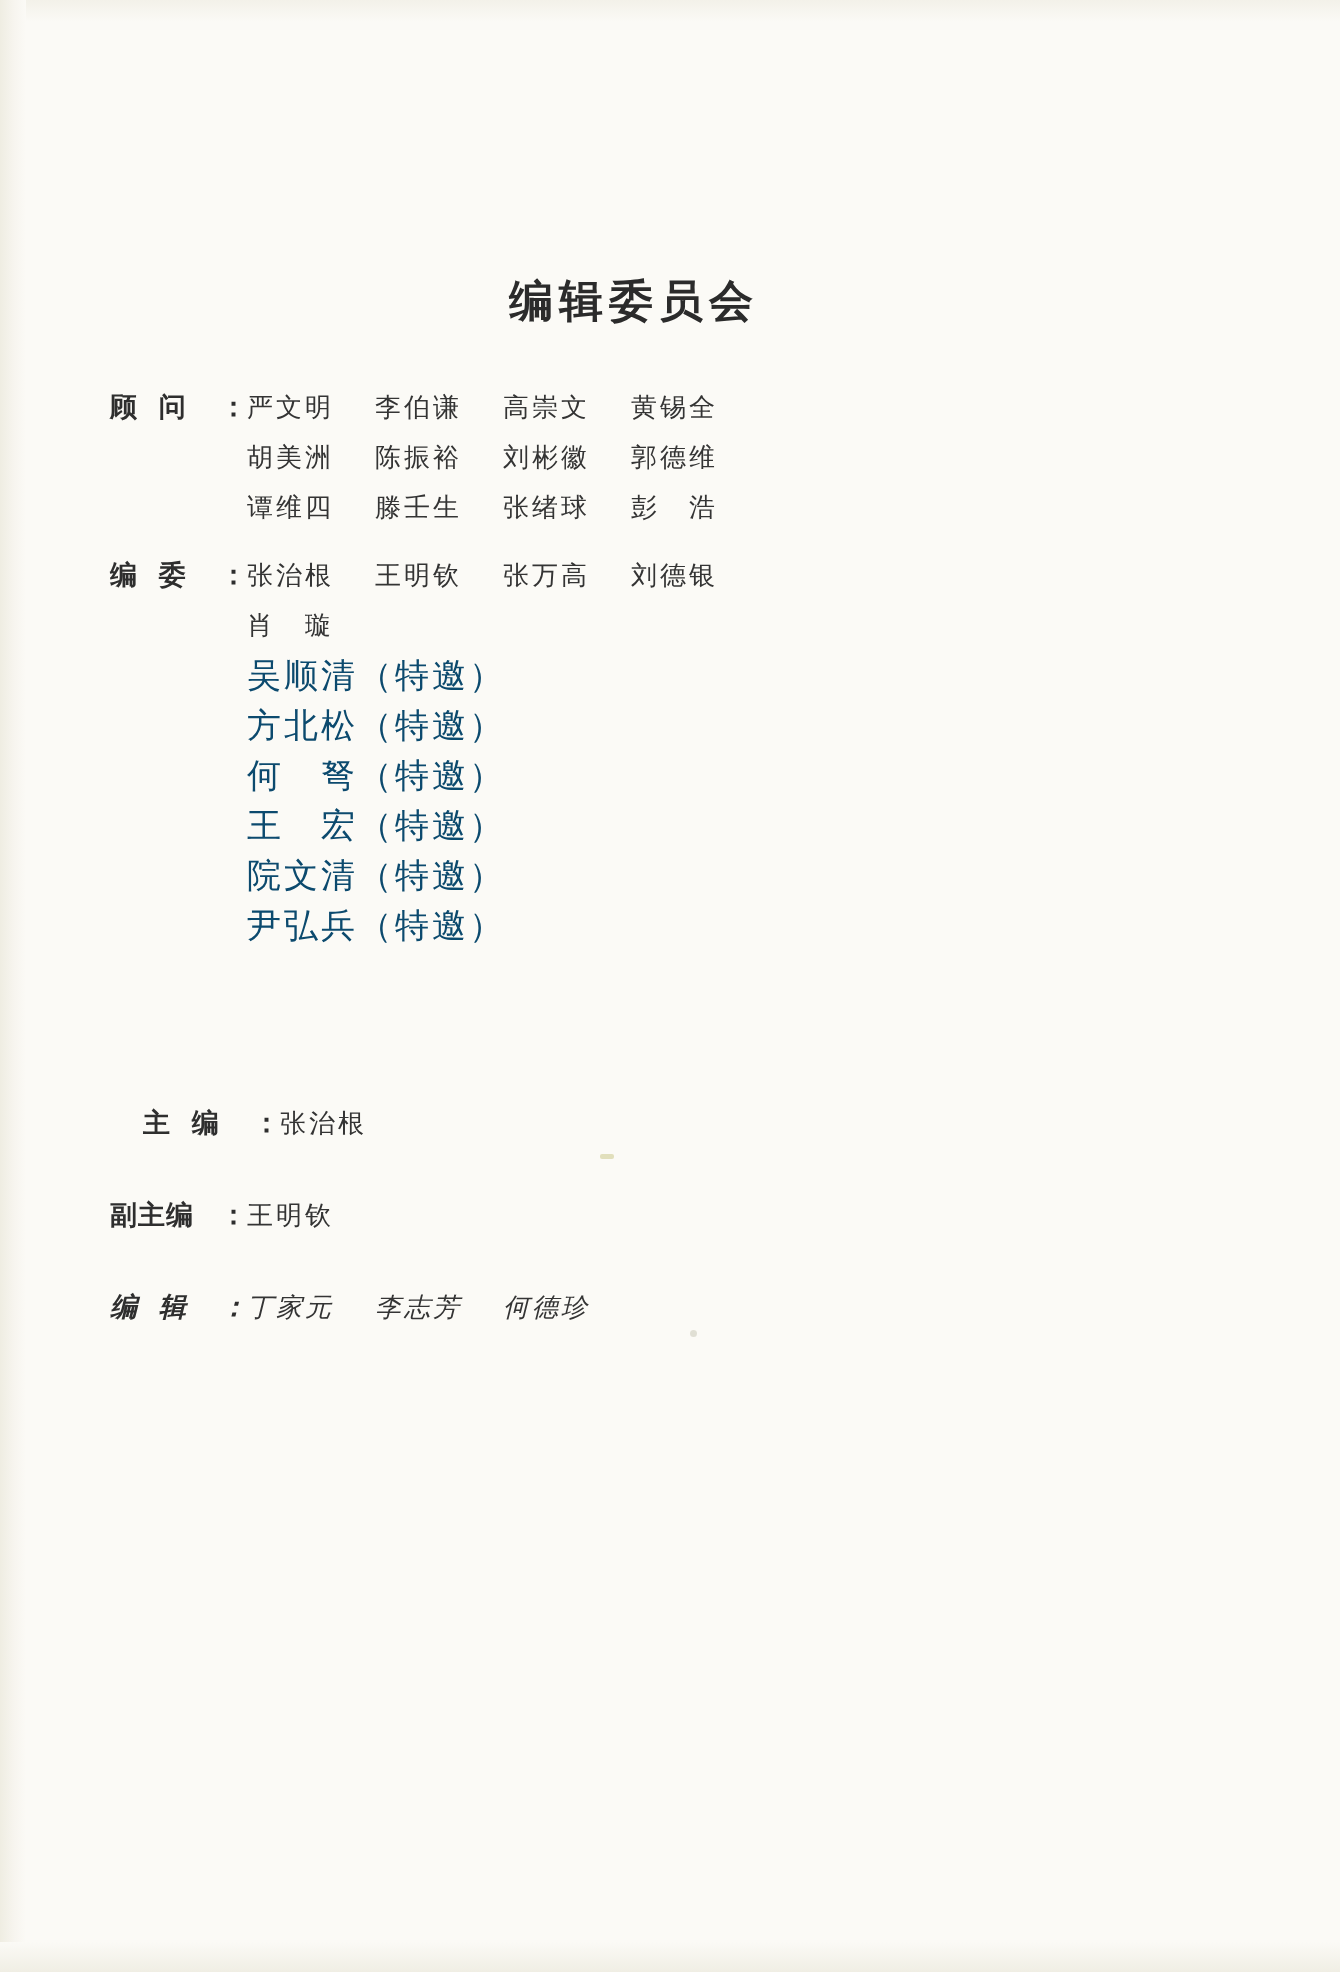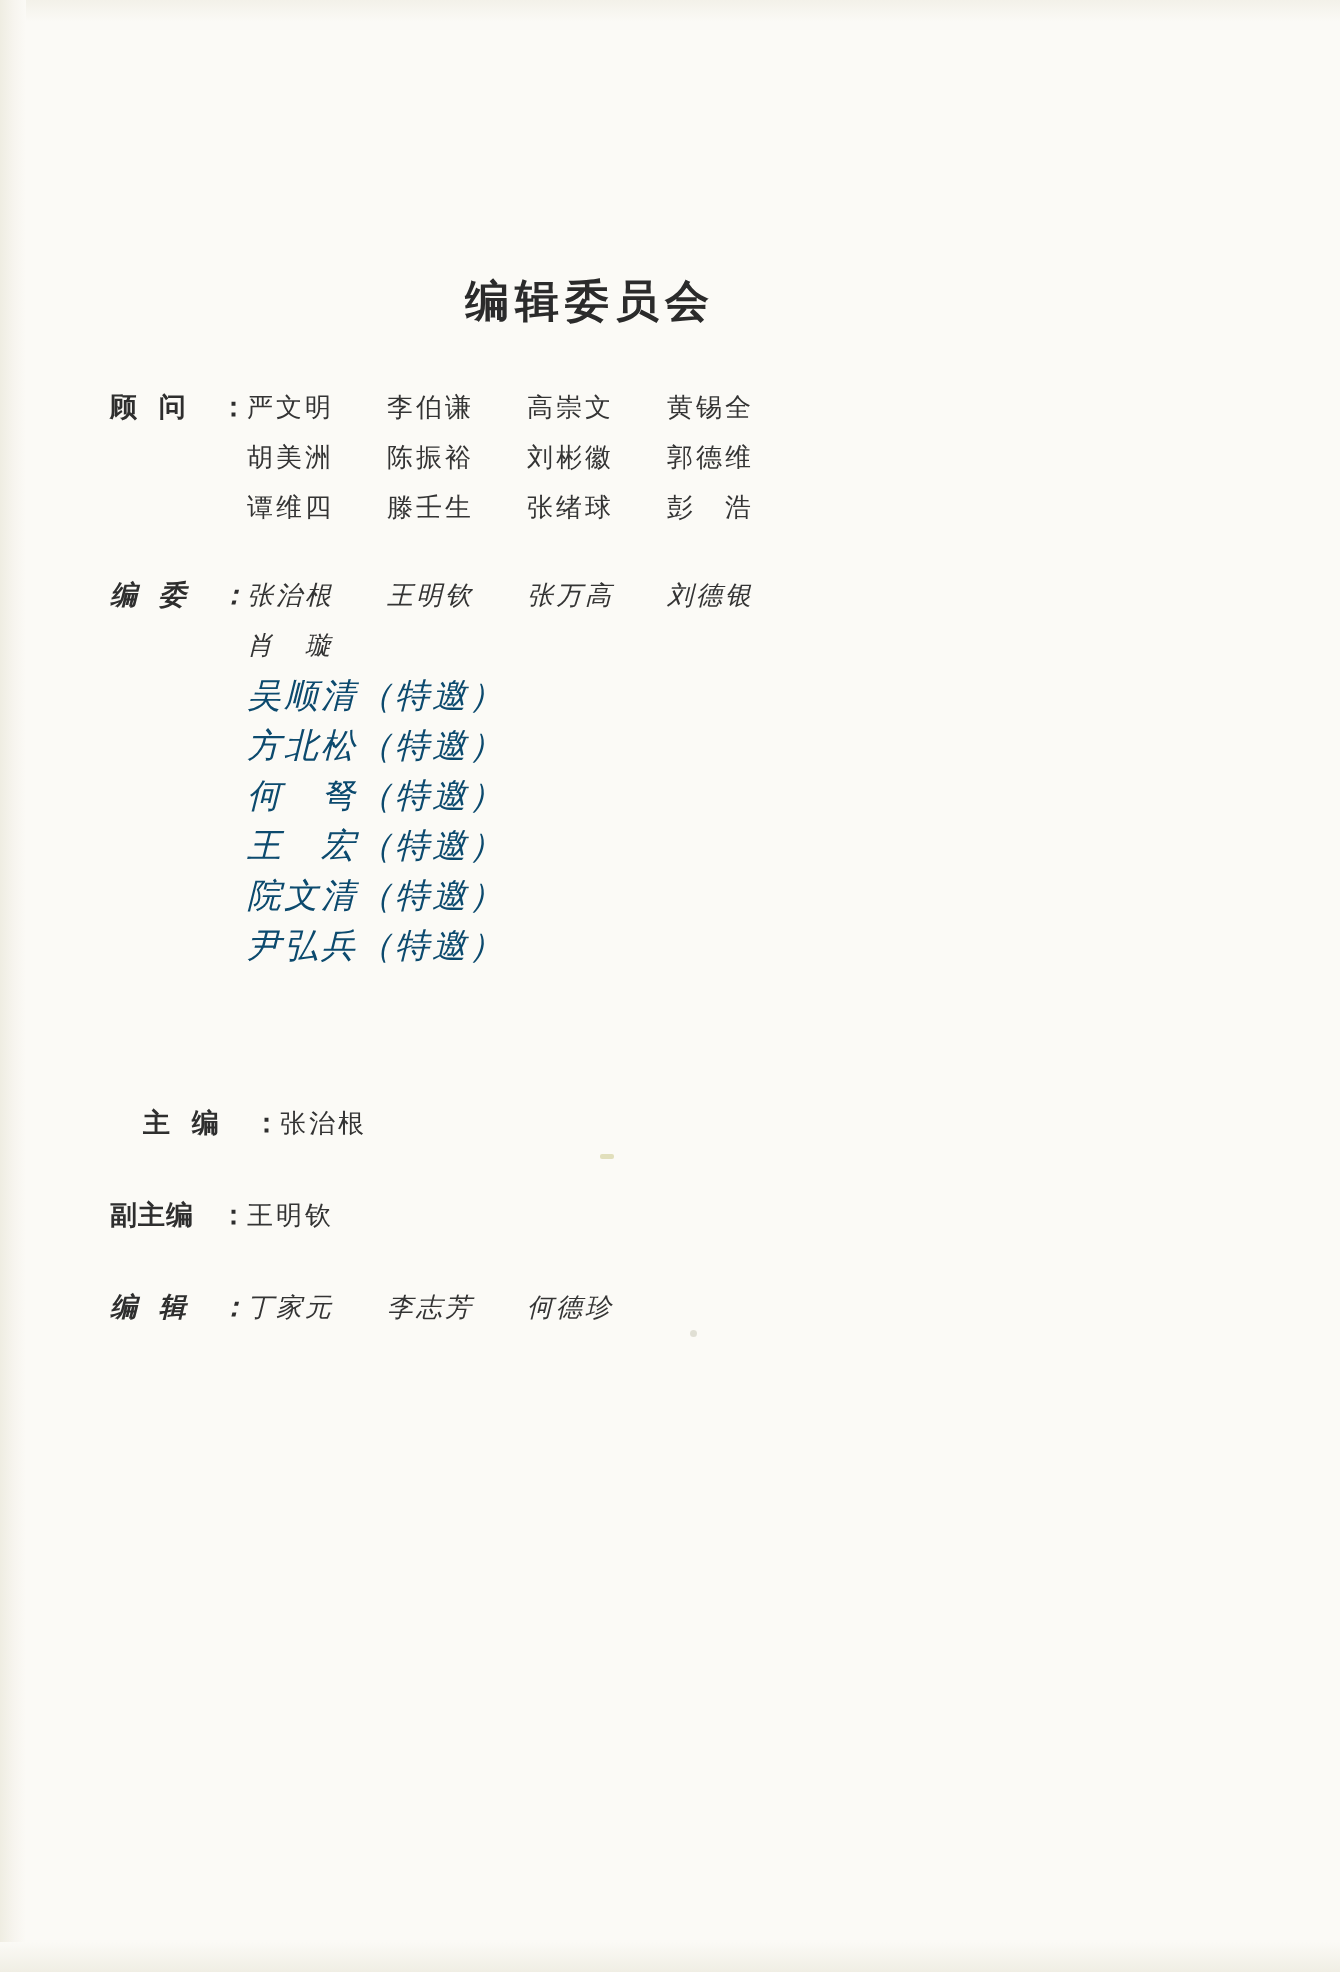--- a/index.html
+++ b/index.html
@@ -48,20 +48,21 @@
     position: absolute;
     left: 0;
     top: 272px;
     width: 1180px;
     text-align: center;
     font-size: 44px;
     font-weight: bold;
     letter-spacing: 6px;
     color: #2b2b2b;
     font-family: "DejaVu Serif", "Liberation Serif", serif;
+    padding-left: 44px;
   }
   .section {
     position: absolute;
     left: 110px;
     width: 1100px;
   }
   .row {
     display: flex;
     align-items: flex-start;
     margin-bottom: 8px;
@@ -85,21 +86,20 @@
     color: #2e2e2e;
     font-weight: 600;
   }
   .names {
     flex: 1 1 auto;
   }
   .name-line {
     display: flex;
     line-height: 50px;
     height: 50px;
-    gap: 12px;
   }
   .name {
     width: 128px;
     flex: 0 0 128px;
     font-size: 26px;
     color: #343434;
     letter-spacing: 3px;
     white-space: pre;
   }
   .single-line {
@@ -158,21 +158,21 @@
           <div class="name-line">
             <span class="name">谭维四</span>
             <span class="name">滕壬生</span>
             <span class="name">张绪球</span>
             <span class="name">彭　浩</span>
           </div>
         </div>
       </div>
     </div>
 
-    <div class="section" style="top:570px;font-style:italic;">
+    <div class="section" style="top:550px;">
       <div class="row">
         <div class="label">编  委</div>
         <div class="colon">：</div>
         <div class="names">
           <div class="name-line">
             <span class="name">张治根</span>
             <span class="name">王明钦</span>
             <span class="name">张万高</span>
             <span class="name">刘德银</span>
           </div>

